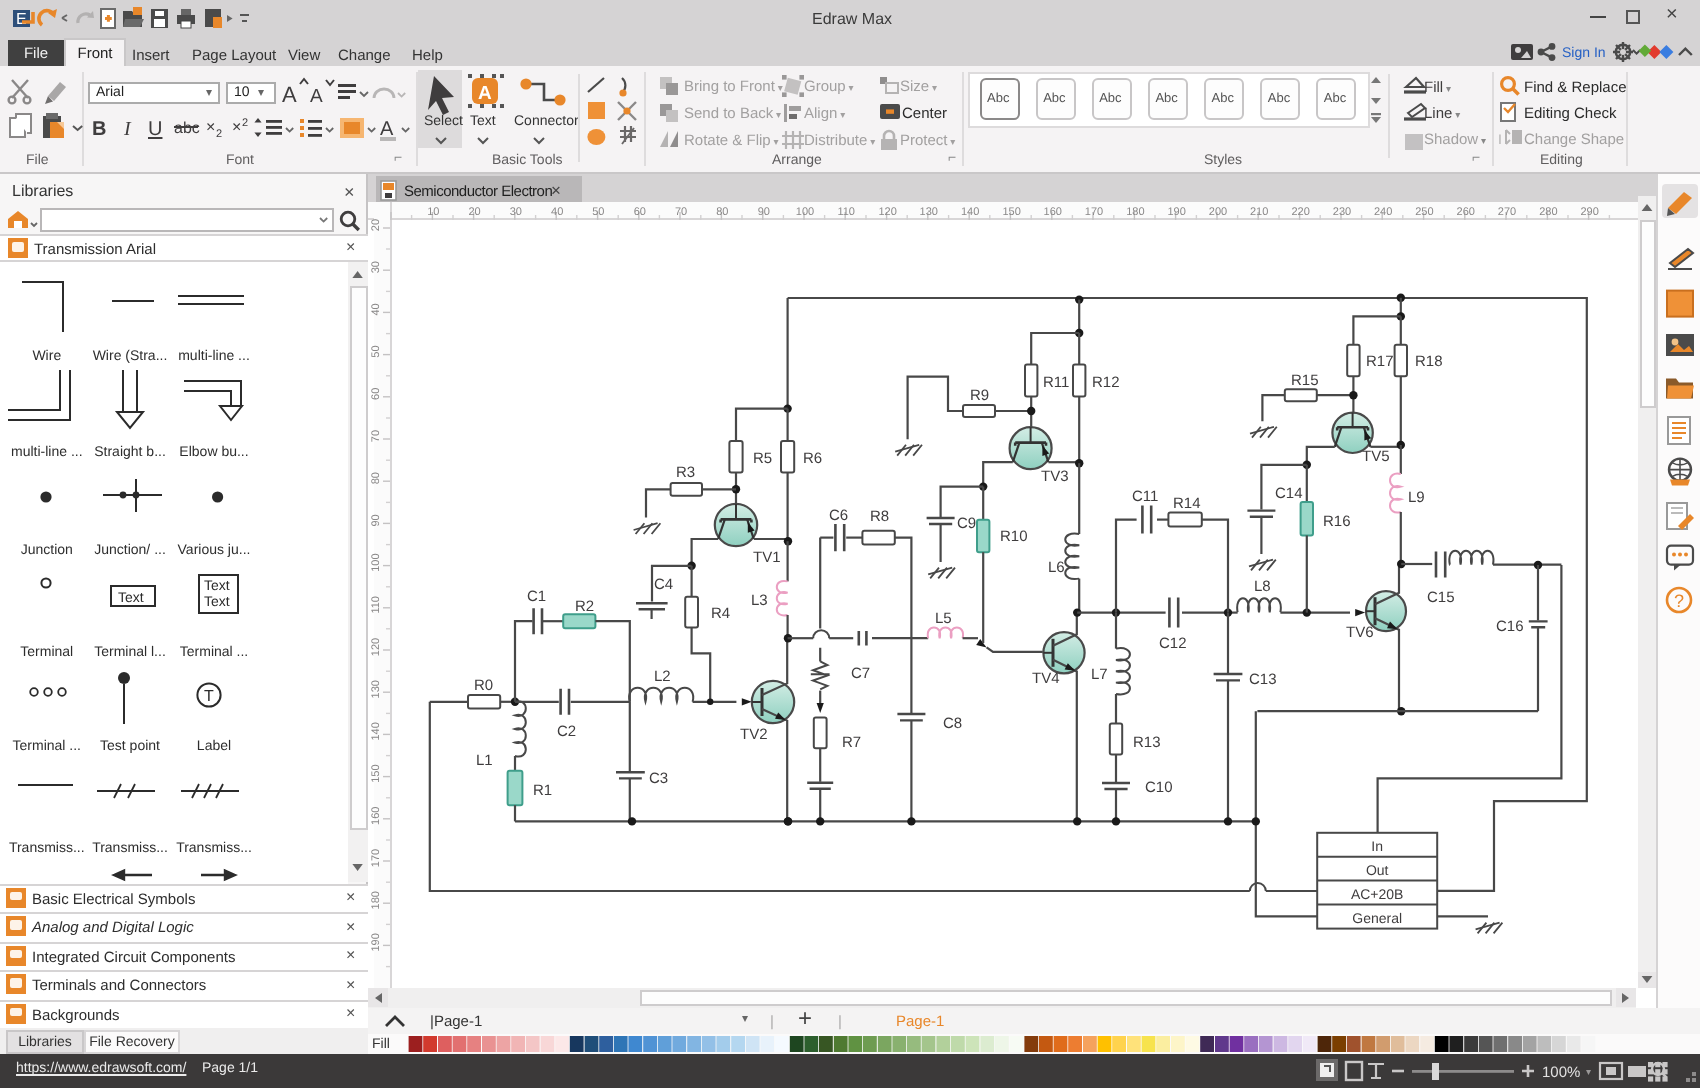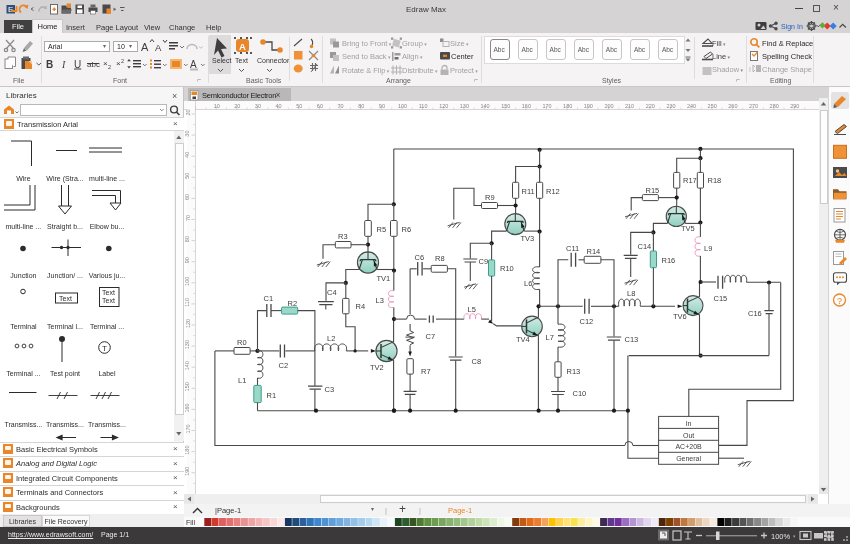--- a/index.html
+++ b/index.html
@@ -33,21 +33,21 @@
   <rect x="88.5" y="7.5" width="9" height="4.5" fill="#4a4a4a"></rect>
   <rect x="90.5" y="4.5" width="5" height="3" fill="#666"></rect>
   <rect x="90.5" y="10.5" width="5" height="3.5" fill="#fff" stroke="#444" stroke-width=".5"></rect>
   <rect x="102.5" y="4.5" width="8" height="9" fill="#4a4a4a"></rect>
   <rect x="106.5" y="8.5" width="4.5" height="5.5" fill="#e8872a"></rect>
   <path d="M113.5 7.5 v3.5 l2.8 -1.7 z" fill="#666"></path>
   <path d="M120 7.5 h4.5 M121 10.5 h2.5" stroke="#555" stroke-width="1"></path>
 </svg>
 <div class="abs" style="left:0;top:19px;width:850px;height:14px;background:#d5d3d4;"></div>
 <div class="abs" style="left:4px;top:19.5px;width:28px;height:13.5px;background:#404040;color:#f2f2f2;font-size:7.5px;text-align:center;line-height:13px;">File</div>
-<div class="abs" style="left:32px;top:19px;width:31px;height:15px;background:#f5f3f4;border:1px solid #c9c7c8;border-bottom:none;box-sizing:border-box;color:#222;font-size:7.5px;text-align:center;line-height:13px;">Home</div>
+<div class="abs" style="left:32px;top:19px;width:31px;height:15px;background:#f5f3f4;border:1px solid #c9c7c8;border-bottom:none;box-sizing:border-box;color:#222;font-size:7.5px;text-align:center;line-height:13px;">Front</div>
 <div class="txt" style="left:66px;top:22.5px;font-size:7.5px;color:#333;">Insert</div>
 <div class="txt" style="left:96px;top:22.5px;font-size:7.5px;color:#333;">Page Layout</div>
 <div class="txt" style="left:144px;top:22.5px;font-size:7.5px;color:#333;">View</div>
 <div class="txt" style="left:169px;top:22.5px;font-size:7.5px;color:#333;">Change</div>
 <div class="txt" style="left:206px;top:22.5px;font-size:7.5px;color:#333;">Help</div>
 <svg class="abs" style="left:750px;top:19px" width="100" height="14">
   <rect x="5.5" y="3" width="11" height="8" rx="1" fill="#3f3d3e"></rect>
   <circle cx="9" cy="6" r="1.5" fill="#d5d3d4"></circle>
     <path d="M10.5 10 l3-3.5 2 3.5z" fill="#d5d3d4"></path>
   <path d="M20.5 7 l5.5 -2.8 M20.5 7 l5.5 2.8" stroke="#4a4a4a" stroke-width="1.2"></path>
@@ -290,21 +290,21 @@
     <path d="M7.3 7.3 l3 3" stroke="#e8872a" stroke-width="1.8"></path>
   <rect x="1.5" y="14.5" width="7" height="9" fill="#fff" stroke="#777"></rect>
     <path d="M3 17 l2 2 3.5 -4" stroke="#e8872a" stroke-width="1.2" fill="none"></path>
   <g fill="#b5b3b3">
       <text x="0" y="35" font-size="7" font-family="Liberation Sans">I</text>
       <path d="M4 28 v7 M4 28 l2 2 M4 35 l2 -2" stroke="#b5b3b3" stroke-width="1"></path>
       <rect x="7" y="28" width="5" height="7"></rect>
     </g>
 </svg>
 <div class="txt" style="left:762px;top:39px;font-size:7.5px;color:#2b2b2b;">Find &amp; Replace</div>
-<div class="txt" style="left:762px;top:51.5px;font-size:7.5px;color:#2b2b2b;">Spelling Check</div>
+<div class="txt" style="left:762px;top:51.5px;font-size:7.5px;color:#2b2b2b;">Editing Check</div>
 <div class="txt" style="left:762px;top:64.5px;font-size:7.5px;color:#a2a0a0;">Change Shape</div>
 <div class="abs" style="left:0;top:87px;width:184px;height:440px;background:#f7f6f6;border-right:1px solid #c5c3c4;box-sizing:border-box;"></div>
 <div class="txt" style="left:6px;top:91px;font-size:8px;color:#333;">Libraries</div>
 <div class="txt" style="left:172px;top:90.5px;font-size:9px;color:#555;">×</div>
 <svg class="abs" style="left:0;top:103px" width="183" height="14">
   <path d="M4 11 v-4.5 l5 -4 5 4 V11 z" fill="#e8872a"></path>
   <rect x="7" y="7.5" width="4" height="3.5" fill="#fff"></rect>
   <path d="M15.5 8.5 l1.5 1.5 1.5 -1.5" fill="none" stroke="#666" stroke-width="0.9"></path>
   <rect x="20.5" y="1.5" width="146" height="11" fill="#fff" stroke="#b9b7b8"></rect>
   <path d="M160 6 l1.8 1.8 1.8 -1.8" fill="none" stroke="#777" stroke-width="0.9"></path>

